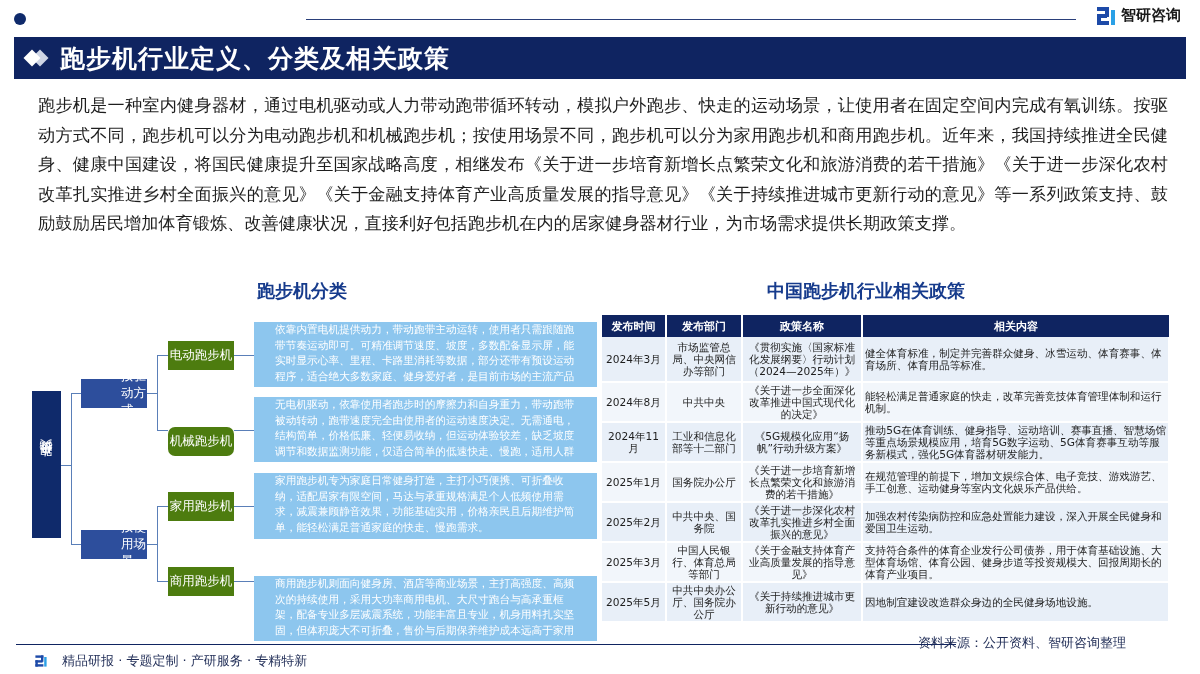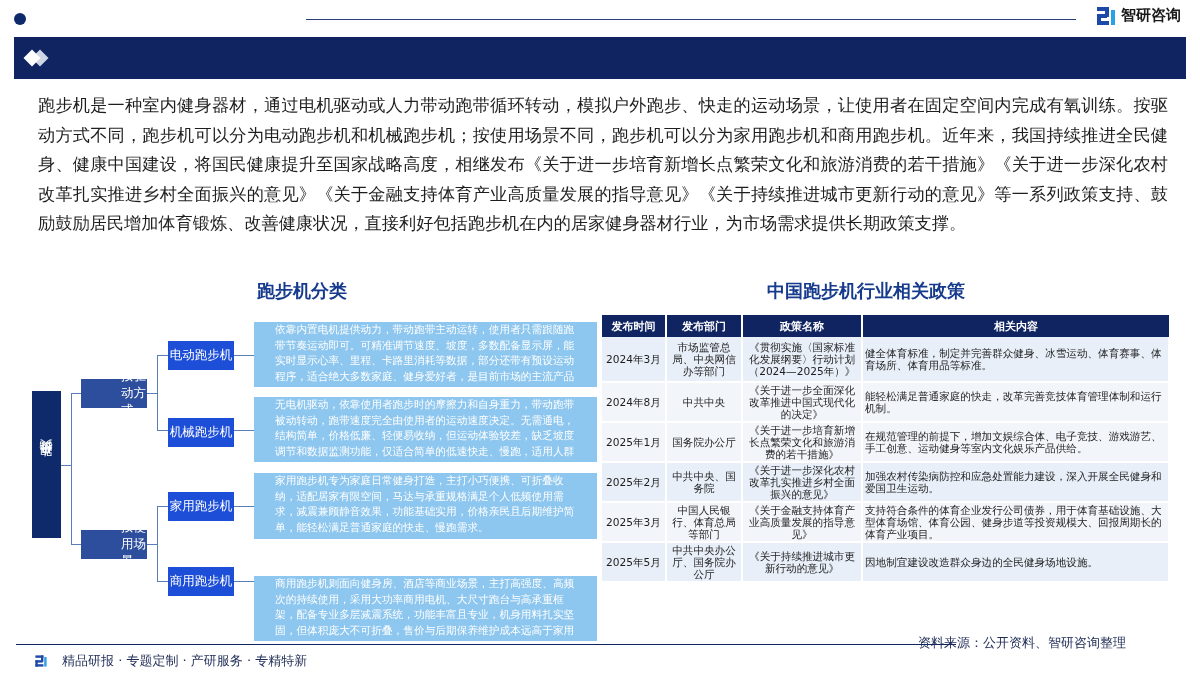--- a/index.html
+++ b/index.html
@@ -31,21 +31,21 @@
   
   .intro { position: absolute; left: 38px; top: 91px; width: 1130px; font-size: 17.2px; line-height: 29.5px; color: #1e1e1e; text-align: justify; }
 
   
   .sub-title { position: absolute; font-size: 18px; font-weight: bold; color: #163b8c; }
 
   
   .node { position: absolute; display: flex; align-items: center; justify-content: center; color: #fff; font-size: 12.5px; }
   .root { left: 32px; top: 391px; width: 29px; height: 147px; background: #0f2a6b; writing-mode: vertical-rl; transform: rotate(180deg); font-size: 13px; letter-spacing: 1px; }
   .lvl1 { width: 66px; height: 29px; background: #2d4e9c; padding-left: 40px; }
-  .lvl2 { width: 66px; height: 29px; background: #1d4ed8; }
+  .lvl2 { width: 66px; height: 29px; background: #4d7c0f; }
   .line { position: absolute; background: #5a7fb8; }
   .desc { position: absolute; left: 254px; width: 343px; background: #8dc6ee; color: #ffffff; font-size: 10.7px; line-height: 15.7px; padding: 0 21px; }
 
   
   .ptable { position: absolute; left: 602px; top: 315px; width: 567px; border-collapse: collapse; table-layout: fixed; }
   .ptable th { background: #0f2461; color: #fff; font-size: 11px; font-weight: bold; height: 22px; border-right: 2px solid #fff; }
   .ptable th:last-child { border-right: none; }
   .ptable td { font-size: 10.6px; line-height: 12.3px; color: #1e1e1e; border-bottom: 2px solid #ffffff; border-right: 2px solid #ffffff; vertical-align: middle; }
   .ptable td.c { text-align: center; padding: 0 2px; }
   .ptable td.l { text-align: left; padding: 0 2px 0 2px; }
@@ -82,20 +82,21 @@
       <i class="b6"></i>
   </span>
   <span class="brand-name">智研咨询</span>
 </div>
 
 <div class="banner">
   <span class="banner-icon">
       <i class="d2"></i>
       <i class="d1"></i>
     </span>
+  <span class="banner-title">跑步机行业定义、分类及相关政策</span>
 </div>
 
 <p class="intro">跑步机是一种室内健身器材，通过电机驱动或人力带动跑带循环转动，模拟户外跑步、快走的运动场景，让使用者在固定空间内完成有氧训练。按驱动方式不同，跑步机可以分为电动跑步机和机械跑步机；按使用场景不同，跑步机可以分为家用跑步机和商用跑步机。近年来，我国持续推进全民健身、健康中国建设，将国民健康提升至国家战略高度，相继发布《关于进一步培育新增长点繁荣文化和旅游消费的若干措施》《关于进一步深化农村改革扎实推进乡村全面振兴的意见》《关于金融支持体育产业高质量发展的指导意见》《关于持续推进城市更新行动的意见》等一系列政策支持、鼓励鼓励居民增加体育锻炼、改善健康状况，直接利好包括跑步机在内的居家健身器材行业，为市场需求提供长期政策支撑。</p>
 
 <div class="sub-title" style="left:257px; top:279px;">跑步机分类</div>
 <div class="sub-title" style="left:767px; top:279px;">中国跑步机行业相关政策</div>
 
 <div>
   <div class="node root">跑步机分类</div>
 
@@ -111,21 +112,21 @@
   <div class="line" style="left:157px; top:355px; width:1px; height:76px;"></div>
   <div class="line" style="left:157px; top:355px; width:11px; height:1px;"></div>
   <div class="line" style="left:157px; top:430px; width:11px; height:1px;"></div>
 
   <div class="line" style="left:147px; top:544px; width:10px; height:1px;"></div>
   <div class="line" style="left:157px; top:506px; width:1px; height:76px;"></div>
   <div class="line" style="left:157px; top:506px; width:11px; height:1px;"></div>
   <div class="line" style="left:157px; top:581px; width:11px; height:1px;"></div>
 
   <div class="node lvl2" style="left:168px; top:341px;">电动跑步机</div>
-  <div class="node lvl2" style="left:168px; top:418px;">机械跑步机</div>
+  <div class="node lvl2" style="left:168px; top:427px;border-radius:7px;">机械跑步机</div>
   <div class="node lvl2" style="left:168px; top:492px;">家用跑步机</div>
   <div class="node lvl2" style="left:168px; top:567px;">商用跑步机</div>
 
   <div class="line" style="left:234px; top:355px; width:20px; height:1px;"></div>
   <div class="line" style="left:234px; top:430px; width:20px; height:1px;"></div>
   <div class="line" style="left:234px; top:506px; width:20px; height:1px;"></div>
   <div class="line" style="left:234px; top:581px; width:20px; height:1px;"></div>
 
   <div class="desc" style="top:322px; height:65px;">依靠内置电机提供动力，带动跑带主动运转，使用者只需跟随跑带节奏运动即可。可精准调节速度、坡度，多数配备显示屏，能实时显示心率、里程、卡路里消耗等数据，部分还带有预设运动程序，适合绝大多数家庭、健身爱好者，是目前市场的主流产品</div>
   <div class="desc" style="top:397px; height:65px;">无电机驱动，依靠使用者跑步时的摩擦力和自身重力，带动跑带被动转动，跑带速度完全由使用者的运动速度决定。无需通电，结构简单，价格低廉、轻便易收纳，但运动体验较差，缺乏坡度调节和数据监测功能，仅适合简单的低速快走、慢跑，适用人群和场景较局限。</div>
@@ -154,20 +155,26 @@
       <td class="c">市场监管总局、中央网信办等部门</td>
       <td class="c">《贯彻实施〈国家标准化发展纲要〉行动计划（2024—2025年）》</td>
       <td class="l">健全体育标准，制定并完善群众健身、冰雪运动、体育赛事、体育场所、体育用品等标准。</td>
     </tr>
     <tr class="even" style="height:40px;">
       <td class="c">2024年8月</td>
       <td class="c">中共中央</td>
       <td class="c">《关于进一步全面深化改革推进中国式现代化的决定》</td>
       <td class="l">能轻松满足普通家庭的快走，改革完善竞技体育管理体制和运行机制。</td>
     </tr>
+    <tr class="odd" style="height:40px;">
+      <td class="c">2024年11月</td>
+      <td class="c">工业和信息化部等十二部门</td>
+      <td class="c">《5G规模化应用“扬帆”行动升级方案》</td>
+      <td class="l">推动5G在体育训练、健身指导、运动培训、赛事直播、智慧场馆等重点场景规模应用，培育5G数字运动、5G体育赛事互动等服务新模式，强化5G体育器材研发能力。</td>
+    </tr>
     <tr class="even" style="height:40px;">
       <td class="c">2025年1月</td>
       <td class="c">国务院办公厅</td>
       <td class="c">《关于进一步培育新增长点繁荣文化和旅游消费的若干措施》</td>
       <td class="l">在规范管理的前提下，增加文娱综合体、电子竞技、游戏游艺、手工创意、运动健身等室内文化娱乐产品供给。</td>
     </tr>
     <tr class="odd" style="height:40px;">
       <td class="c">2025年2月</td>
       <td class="c">中共中央、国务院</td>
       <td class="c">《关于进一步深化农村改革扎实推进乡村全面振兴的意见》</td>

